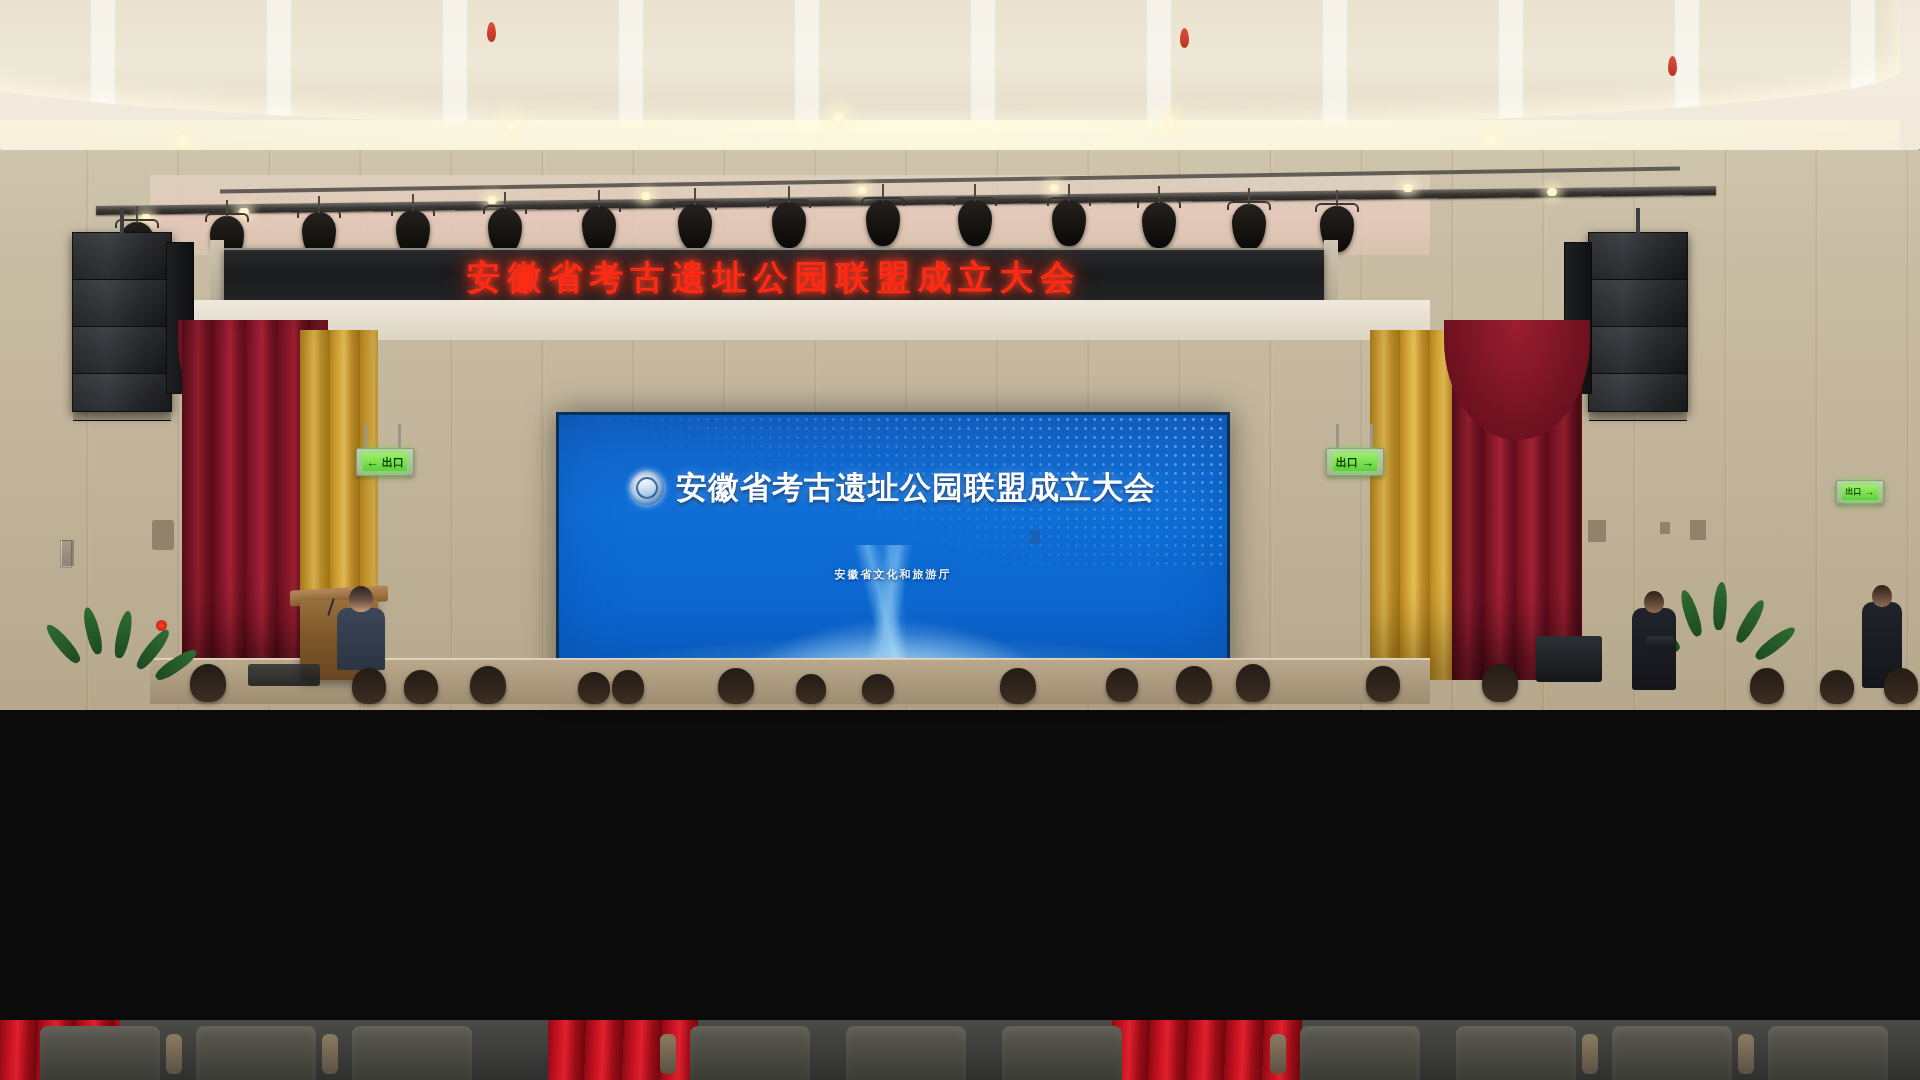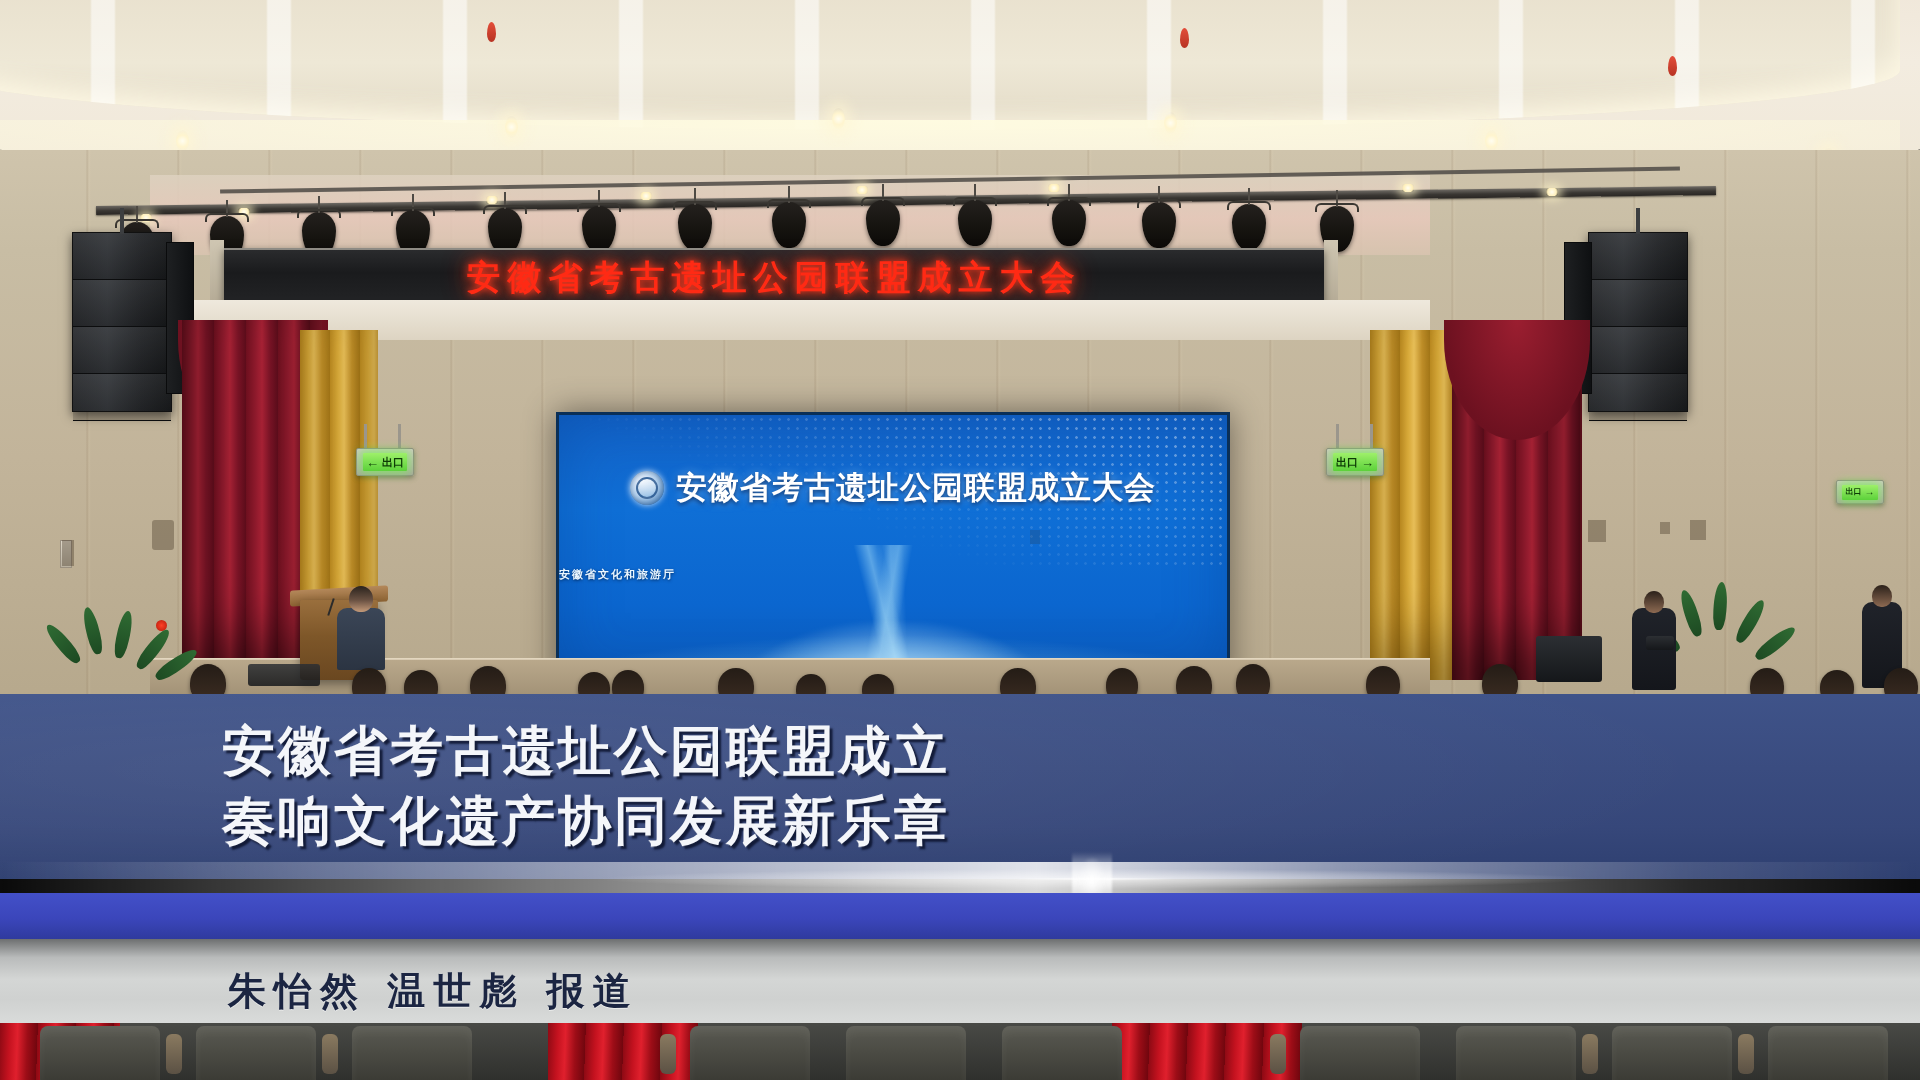--- a/index.html
+++ b/index.html
@@ -221,21 +221,21 @@
     border:2px solid rgba(20,70,130,.75);
     background:linear-gradient(180deg,rgba(255,255,255,.6),rgba(120,170,215,.4));
   }
   .screen-title-text{
     font-family:"DejaVu Sans","Liberation Sans",sans-serif;
     font-weight:bold;font-size:31px;letter-spacing:1px;color:#ffffff;
     text-shadow:0 2px 4px rgba(0,30,80,.75),0 0 10px rgba(180,225,255,.5);
     white-space:nowrap;
   }
   .screen-sub{
-    position:absolute;left:0;top:152px;width:100%;
+    position:absolute;left:0;top:152px;width:100%;text-align:center;
     font-family:"DejaVu Sans","Liberation Sans",sans-serif;
     font-weight:bold;font-size:11px;color:#eaf6ff;letter-spacing:2px;
     text-shadow:0 1px 3px rgba(0,30,70,.8);
   }
   .screen-date{
     position:absolute;left:0;top:186px;width:100%;text-align:center;
     font-family:"DejaVu Sans","Liberation Sans",sans-serif;
     font-weight:bold;font-size:12px;color:#eaf6ff;letter-spacing:2px;
     text-shadow:0 1px 3px rgba(0,30,70,.8);
   }
@@ -614,24 +614,14 @@
     <div class="chair" style="left:1612px;"></div>
     <div class="chair" style="left:1768px;"></div>
     <div class="chair-arm" style="left:166px;top:14px;"></div>
     <div class="chair-arm" style="left:322px;top:14px;"></div>
     <div class="chair-arm" style="left:660px;top:14px;"></div>
     <div class="chair-arm" style="left:1270px;top:14px;"></div>
     <div class="chair-arm" style="left:1582px;top:14px;"></div>
     <div class="chair-arm" style="left:1738px;top:14px;"></div>
   </div>
 
-  <div class="lt">
-    <div class="lt-main"></div>
-    <div class="lt-line lt-line1">安徽省考古遗址公园联盟成立</div>
-    <div class="lt-line lt-line2">奏响文化遗产协同发展新乐章</div>
-    <div class="lt-flare"></div>
-    <div class="lt-glint"></div>
-    <div class="lt-blue"></div>
-    <div class="lt-gray"></div>
-    <div class="lt-byline">朱怡然 温世彪 报道</div>
-  </div>
 
 </div>
 
 </body></html>

